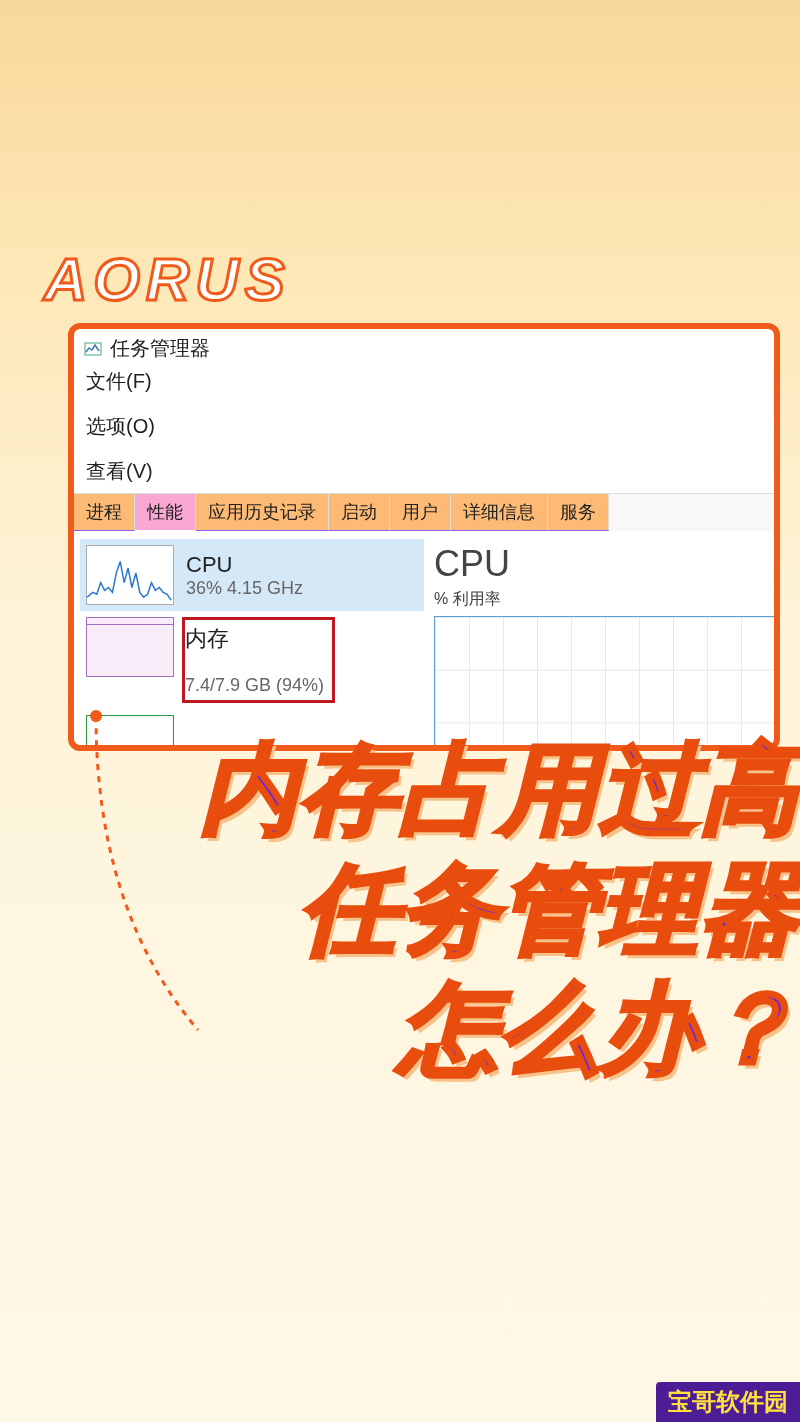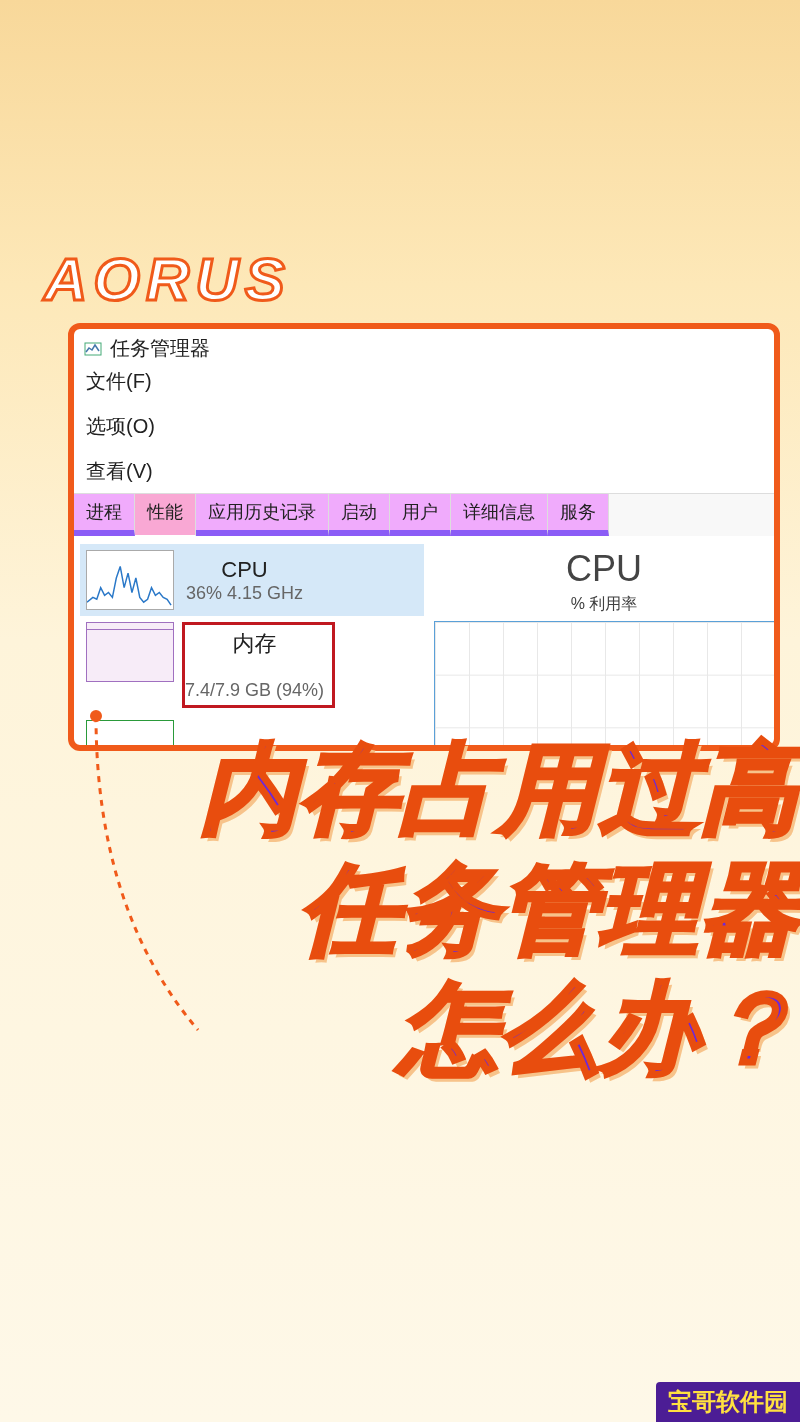--- a/index.html
+++ b/index.html
@@ -60,33 +60,32 @@
   }
   .tm-tabs {
     display: flex;
     border-top: 1px solid #ddd;
     background: #f8f8f8;
   }
   .tm-tab {
     padding: 6px 12px;
     font-size: 18px;
     color: #222;
-    background: #f0abfc;
+    background: #fdba74;
     border-right: 1px solid #ddd;
-    border-bottom: 6px solid #8b5cf6;
+    border-bottom: 1px solid #8b5cf6;
     cursor: pointer;
   }
   .tm-tab.active {
     background: #f9a8d4;
     border-bottom: 1px solid #fff;
   }
   .tm-body {
     display: flex;
     height: calc(100% - 106px);
-    text-align: center;
   }
   .tm-side {
     width: 350px;
     padding: 8px 0 0 6px;
   }
   .tm-main {
     flex: 1;
     padding: 8px 0 0 4px;
   }
   .perf-item {

